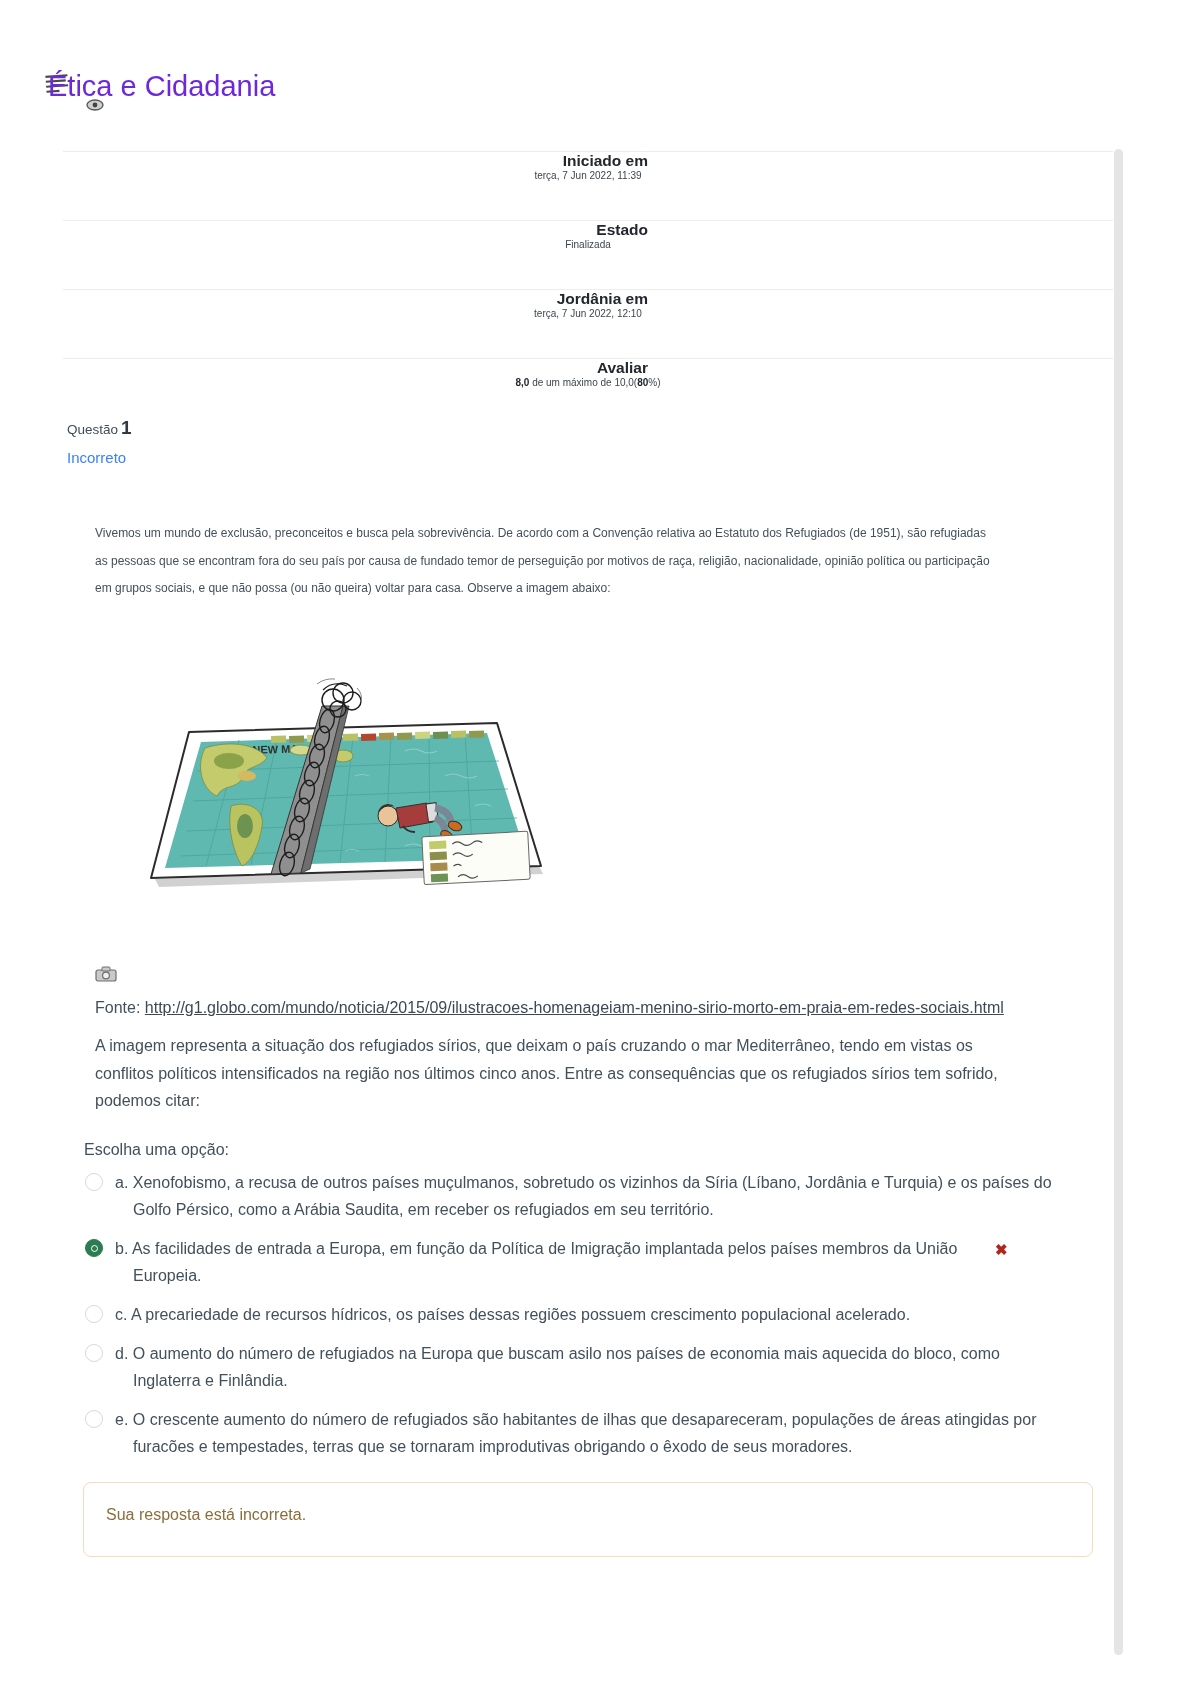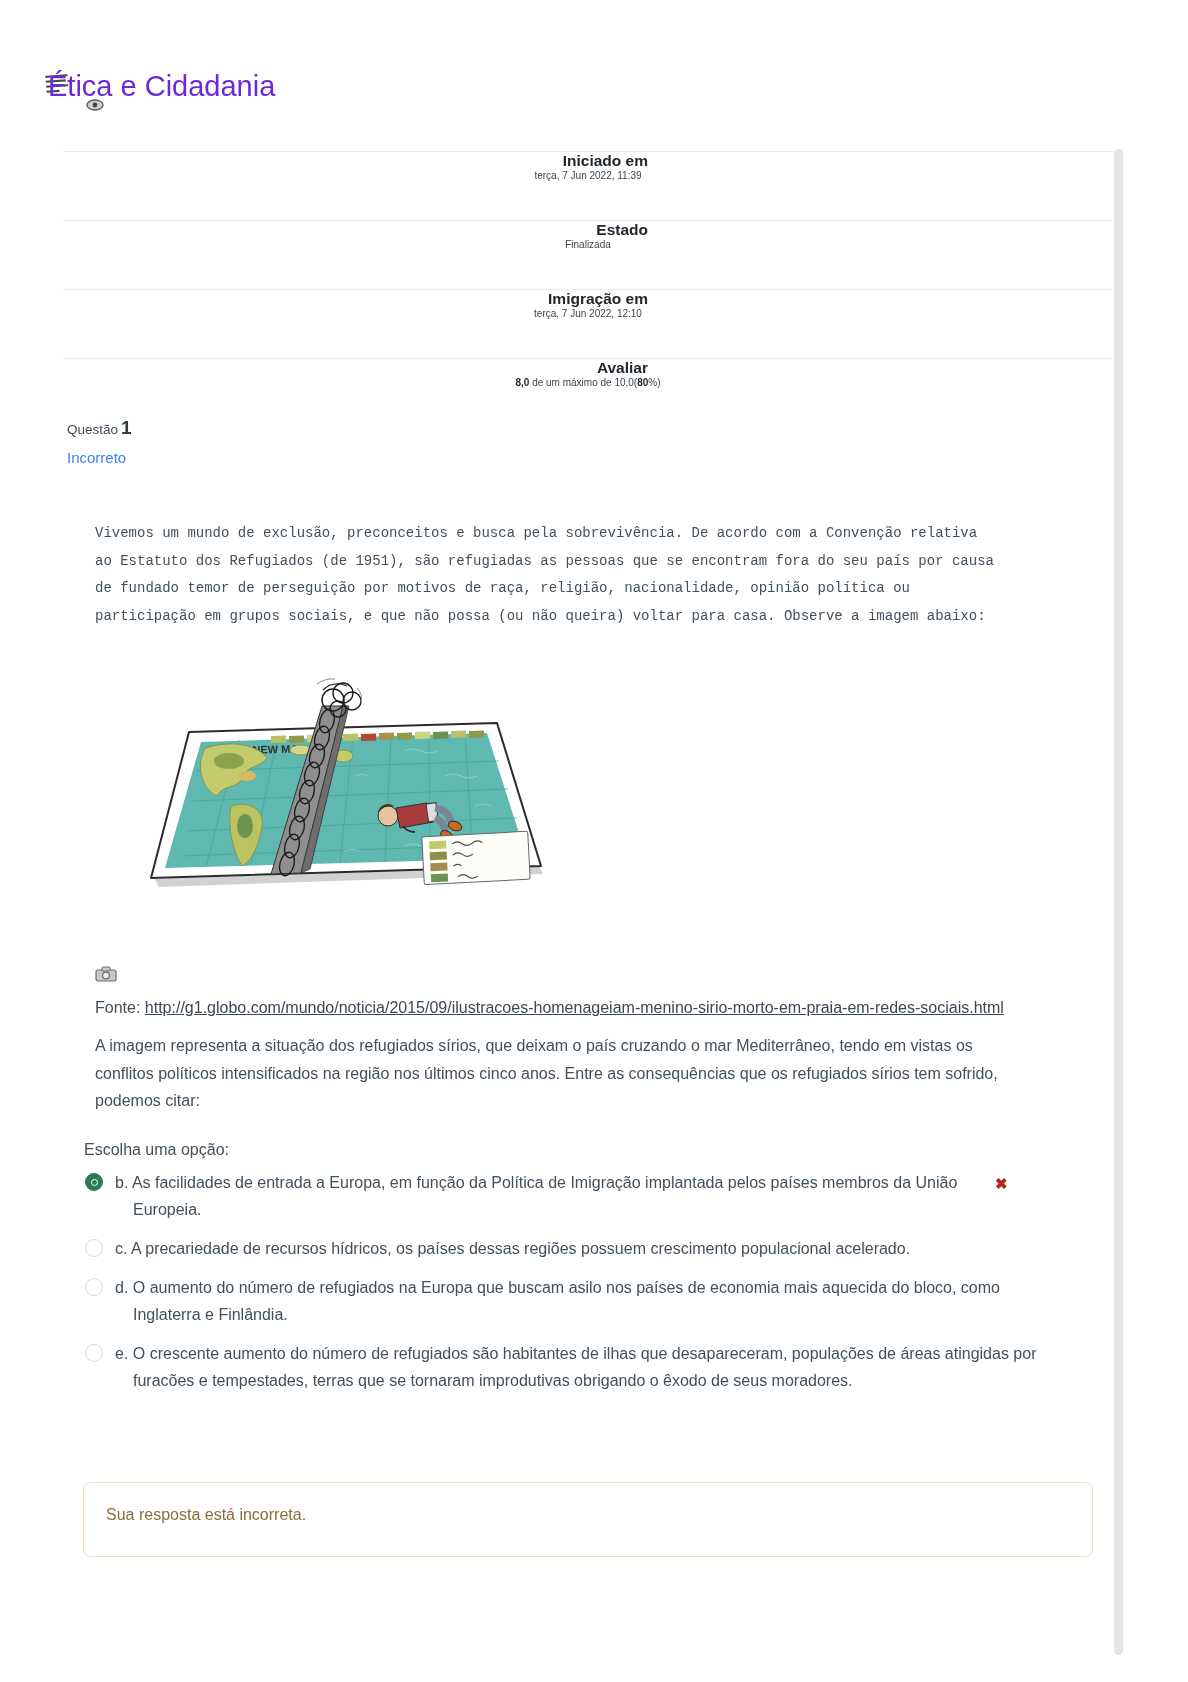--- a/index.html
+++ b/index.html
@@ -18,21 +18,21 @@
   .slabel{width:142px;flex:none;text-align:right;font-weight:bold;color:#21272c;font-size:15.5px;padding-right:22px;}
   .sval{font-size:10px;color:#3c464e;}
   .sval b{color:#21272c;}
 
   
   .qnum{position:absolute;left:67px;top:417px;font-size:13.5px;color:#3f4c57;}
   .qnum b{font-size:19px;font-weight:700;color:#2f3a42;margin-left:3px;}
   .qstate{position:absolute;left:67px;top:449px;font-size:15px;color:#3b82f6;}
 
   
-  .p1{position:absolute;left:95px;top:520px;width:900px;font-size:14px;line-height:27.5px;margin:0;font-family:Liberation Mono, monospace;}
+  .p1{position:absolute;left:95px;top:520px;width:900px;font-size:12px;line-height:27.5px;margin:0;}
   .cartoon{position:absolute;left:105px;top:676px;}
   .camera-icon{position:absolute;left:95px;top:966px;}
   .fonte{position:absolute;left:95px;top:999px;font-size:16px;}
   .fonte a{color:#3c4854;}
   .p2{position:absolute;left:95px;top:1032px;width:940px;font-size:16px;line-height:27.5px;margin:0;}
   .choose{position:absolute;left:84px;top:1141px;font-size:16px;}
 
   
   .options{position:absolute;left:83px;top:1169px;width:1000px;}
   .opt{position:relative;padding-left:50px;margin-bottom:12px;font-size:16px;line-height:27px;}
@@ -82,21 +82,21 @@
   <div class="summary">
     <div class="srow">
       <div class="slabel">Iniciado em</div>
       <div class="sval">terça, 7 Jun 2022, 11:39</div>
     </div>
     <div class="srow">
       <div class="slabel">Estado</div>
       <div class="sval">Finalizada</div>
     </div>
     <div class="srow">
-      <div class="slabel">Imigração em</div>
+      <div class="slabel">Jordânia em</div>
       <div class="sval">terça, 7 Jun 2022, 12:10</div>
     </div>
     <div class="srow last">
       <div class="slabel">Avaliar</div>
       <div class="sval"><b>8,0</b><span> de um máximo de 10,0(</span><b>80</b><span>%)</span></div>
     </div>
   </div>
 
   <div class="qnum"><span>Questão</span><b>1</b></div>
   <div class="qstate">Incorreto</div>
@@ -226,20 +226,24 @@
   <div class="fonte">
     <span>Fonte:</span>
     <a href="#">http://g1.globo.com/mundo/noticia/2015/09/ilustracoes-homenageiam-menino-sirio-morto-em-praia-em-redes-sociais.html</a>
   </div>
 
   <p class="p2">A imagem representa a situação dos refugiados sírios, que deixam o país cruzando o mar Mediterrâneo, tendo em vistas os conflitos políticos intensificados na região nos últimos cinco anos. Entre as consequências que os refugiados sírios tem sofrido, podemos citar:</p>
 
   <div class="choose">Escolha uma opção:</div>
 
   <div class="options">
+    <div class="opt opt-a">
+      <span class="radio"></span>
+      <span class="txt">a. Xenofobismo, a recusa de outros países muçulmanos, sobretudo os vizinhos da Síria (Líbano, Jordânia e Turquia) e os países do Golfo Pérsico, como a Arábia Saudita, em receber os refugiados em seu território.</span>
+    </div>
     <div class="opt opt-b">
       <span class="radio sel"></span>
       <span class="txt">b. As facilidades de entrada a Europa, em função da Política de Imigração implantada pelos países membros da União Europeia.</span>
       <span class="xmark">✖</span>
     </div>
     <div class="opt opt-c">
       <span class="radio"></span>
       <span class="txt">c. A precariedade de recursos hídricos, os países dessas regiões possuem crescimento populacional acelerado.</span>
     </div>
     <div class="opt opt-d">

